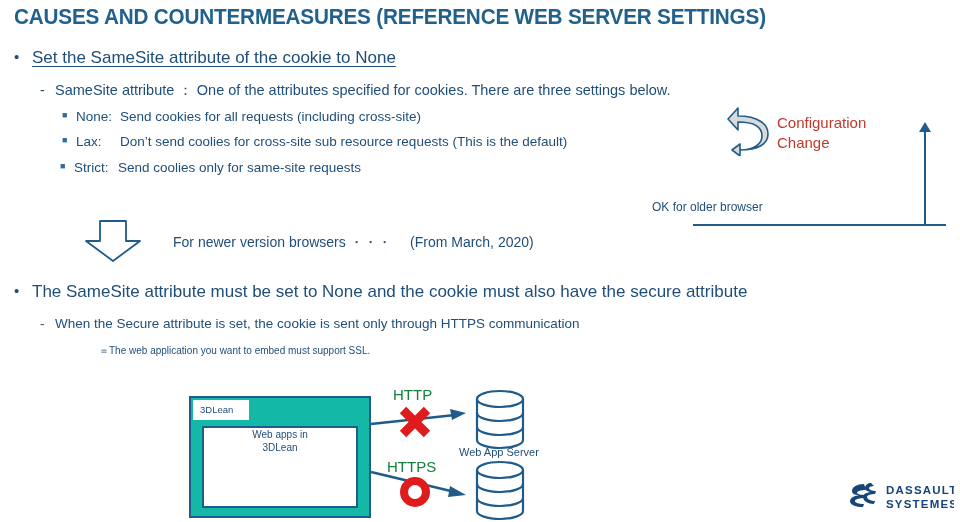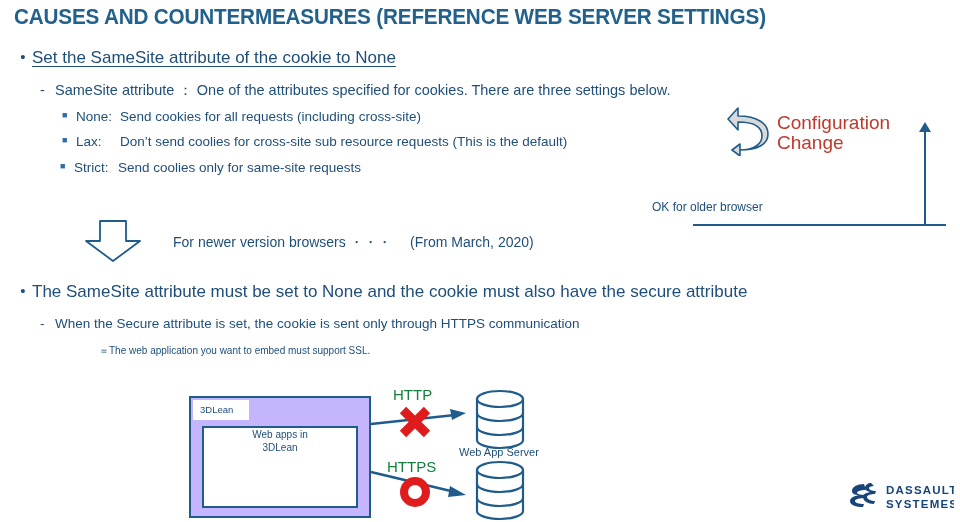--- a/index.html
+++ b/index.html
@@ -29,21 +29,20 @@
     transform-origin: left center;
     white-space: nowrap;
   }
 
   
   .b1 {
     position: absolute;
     font-size: 17px;
     color: #1F4E79;
     white-space: nowrap;
-    text-align: center;
   }
   .b1 .dot {
     display: inline-block;
     width: 18px;
     font-size: 15px;
     vertical-align: top;
   }
   .b1 .u { text-decoration: underline; text-underline-offset: 3px; }
 
   .b2 {
@@ -86,21 +85,21 @@
     font-size: 13.5px;
     color: #1F4E79;
     white-space: nowrap;
   }
 
   
   .config-text {
     position: absolute;
     left: 777px;
     top: 113px;
-    font-size: 19px;
+    font-size: 15px;
     line-height: 20px;
     color: #C0392B;
     white-space: nowrap;
   }
   .uturn {
     position: absolute;
     left: 726px;
     top: 106px;
   }
   .okline-h {
@@ -146,21 +145,21 @@
 
   
   .diagram { position: absolute; left: 0; top: 0; }
 
   .browser {
     position: absolute;
     left: 189px;
     top: 396px;
     width: 182px;
     height: 122px;
-    background: #c4b5fd;
+    background: #14b8a6;
     border: 2px solid #1F5C8B;
     box-sizing: border-box;
   }
   .browser-tab {
     position: absolute;
     left: 2px;
     top: 2px;
     width: 56px;
     height: 20px;
     background: #ffffff;

